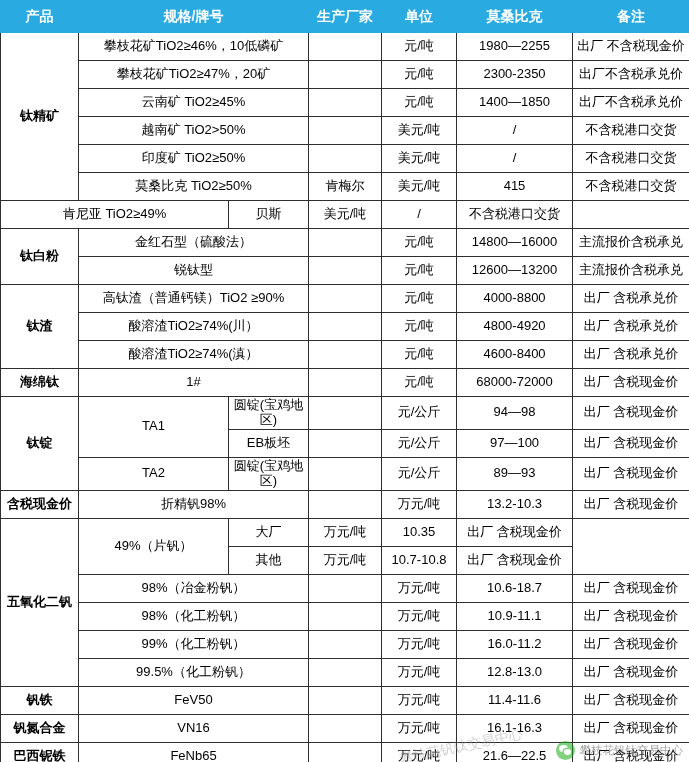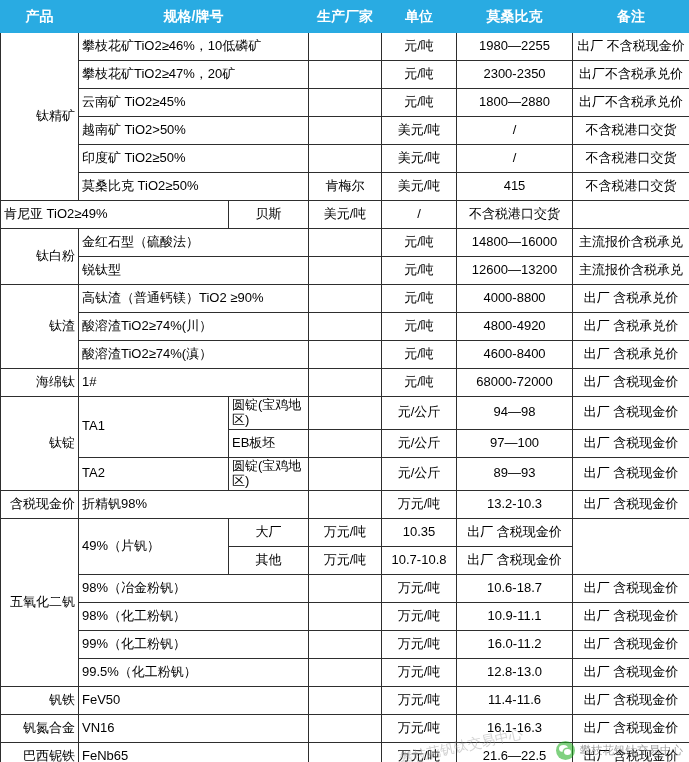--- a/index.html
+++ b/index.html
@@ -41,27 +41,27 @@
   table.price-table thead th {
     background: #29ABE2;
     color: #ffffff;
     font-weight: bold;
     font-size: 14px;
     height: 32px;
     border-color: #29ABE2;
   }
   .c-center { text-align: center; }
   .prod-cell {
-    text-align: right;
-    font-weight: normal;
+    text-align: center;
+    font-weight: bold;
     font-size: 13.5px;
     margin-left: 36px;
   }
   .spec-cell {
-    text-align: left;
+    text-align: center;
     padding-left: 6px;
   }
   .watermark {
     position: absolute;
     right: 6px;
     bottom: 2px;
     display: flex;
     align-items: center;
     gap: 5px;
     opacity: 0.55;
@@ -142,21 +142,21 @@
         <td class="spec-cell" colspan="2">攀枝花矿TiO2≥47%，20矿</td>
         <td class="c-center"></td>
         <td class="c-center">元/吨</td>
         <td class="c-center">2300-2350</td>
         <td class="c-center">出厂不含税承兑价</td>
       </tr>
       <tr>
         <td class="spec-cell" colspan="2">云南矿 TiO2≥45%</td>
         <td class="c-center"></td>
         <td class="c-center">元/吨</td>
-        <td class="c-center">1800—2880</td>
+        <td class="c-center">1400—1850</td>
         <td class="c-center">出厂不含税承兑价</td>
       </tr>
       <tr>
         <td class="spec-cell" colspan="2">越南矿 TiO2&gt;50%</td>
         <td class="c-center"></td>
         <td class="c-center">美元/吨</td>
         <td class="c-center">/</td>
         <td class="c-center">不含税港口交货</td>
       </tr>
       <tr>

